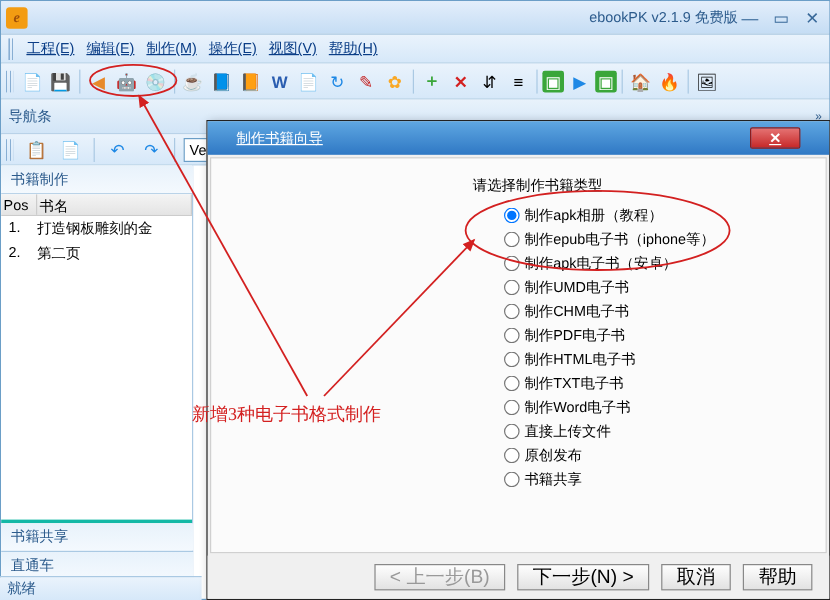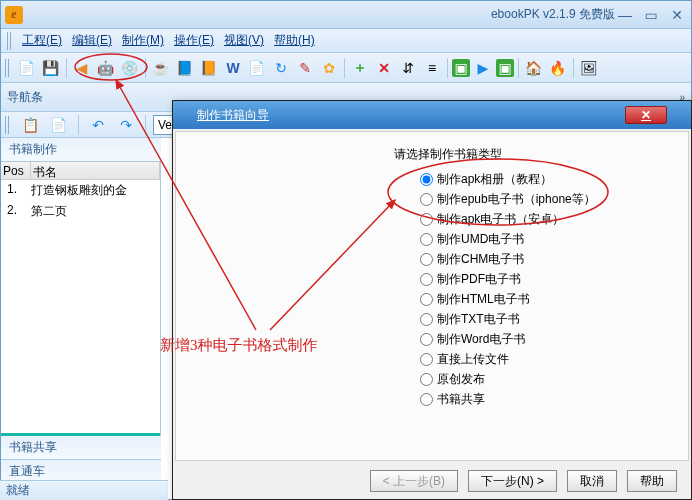--- a/index.html
+++ b/index.html
@@ -38,21 +38,21 @@
 .dialog { position:absolute; left:172px; top:100px; width:520px; height:400px; background:#f0f0f0; border:1px solid #222; box-shadow:2px 2px 8px rgba(0,0,0,.3); }
 .dlg-titlebar { height:28px; background:linear-gradient(#5fa7e2,#2f78c4); display:flex; align-items:center; padding:0 24px; color:#fff;text-decoration:underline; }
 .dlg-title { flex:1; font-size:12px; }
 .dlg-close { width:42px; height:18px; background:linear-gradient(#e57373,#c62828); border:1px solid #8d1c1c; border-radius:2px; display:flex; align-items:center; justify-content:center; color:#fff; font-weight:bold; cursor:pointer; font-size:12px; }
 .dlg-body { padding:14px 18px 24px; height:calc(100% - 68px); overflow:hidden; background:#fbfbfb; border:1px solid #d0d0d0; margin:2px; }
 .dlg-prompt { text-align:left; margin-left:200px; margin-bottom:8px; }
 .radio-list { margin-left:226px; }
 .radio-item { display:flex; align-items:center; margin:3px 0; font-size:12px; gap:4px; }
 .radio-item input { margin:0; }
 .dlg-footer { height:36px; display:flex; align-items:center; justify-content:flex-end; gap:10px; padding:0 14px; background:#f0f0f0; }
-.dlg-btn { height:22px; padding:0 12px; border:1px solid #888; background:linear-gradient(#fefefe,#e2e2e2); cursor:pointer; font-size:12px; display:flex; align-items:center; }
+.dlg-btn { height:22px; padding:0 12px; border:1px solid #888; background:linear-gradient(#fefefe,#e2e2e2); cursor:pointer; font-size:16px; display:flex; align-items:center; }
 .dlg-btn.disabled { color:#999; }
 
 
 .anno-svg { position:absolute; left:0; top:0; width:692px; height:500px; pointer-events:none; }
 .anno-text { position:absolute; left:160px; top:336px; color:#d32020; font-size:15px; font-family:"SimSun"; }
 .anno-ellipse { stroke:#d32020; fill:none; stroke-width:1.5; }
 .anno-arrow { stroke:#d32020; fill:none; stroke-width:1.5; }
 .arrowhead { fill:#d32020; }
 </style>
 </head>

